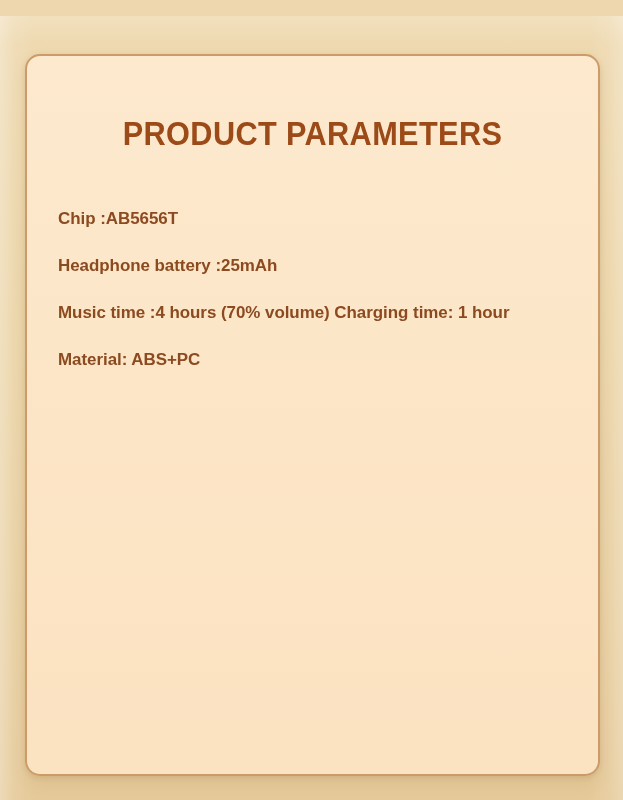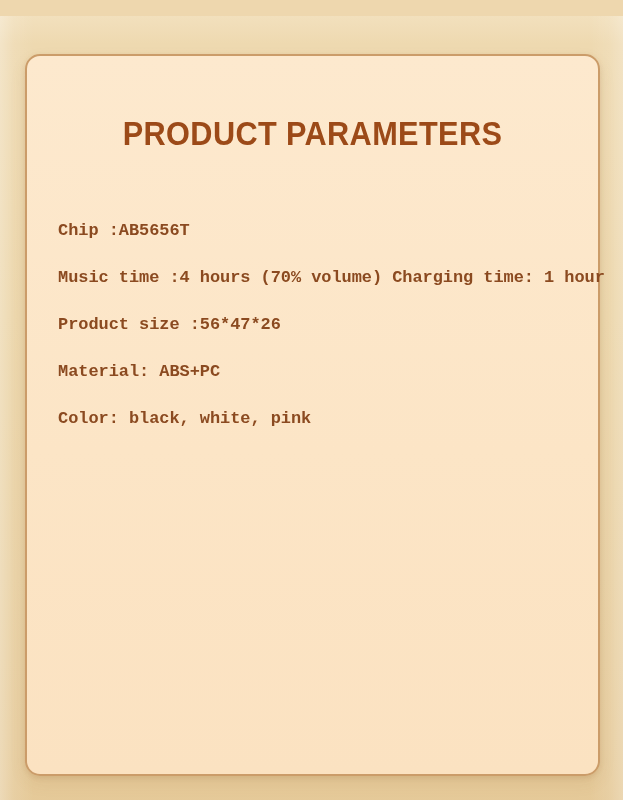--- a/index.html
+++ b/index.html
@@ -71,22 +71,20 @@
   
   #params {
     position: absolute;
     left: 31px;
     top: 152px;
     right: 18px;
   }
   .param-row {
     height: 47px;
     display: flex;
-    align-items: center;
-    font-family: Liberation Mono, monospace;
   }
   .param-text {
     font-size: 17.4px;
     font-weight: 700;
     color: #8b4a20;
     line-height: 1.15;
     letter-spacing: -0.05px;
     white-space: nowrap;
     transform: scaleX(0.975);
     transform-origin: 0% 50%;
@@ -99,28 +97,25 @@
 
   <div id="card">
 
     <div id="title">PRODUCT PARAMETERS</div>
 
     <div id="params">
         <div class="param-row">
           <span class="param-text">Chip :AB5656T</span>
         </div>
         <div class="param-row">
+          <span class="param-text">Headphone battery :25mAh</span>
+        </div>
+        <div class="param-row">
           <span class="param-text">Music time :4 hours (70% volume) Charging time: 1 hour</span>
         </div>
         <div class="param-row">
-          <span class="param-text">Product size :56*47*26</span>
-        </div>
-        <div class="param-row">
           <span class="param-text">Material: ABS+PC</span>
-        </div>
-        <div class="param-row">
-          <span class="param-text">Color: black, white, pink</span>
         </div>
       </div>
 
   </div>
 
 </div>
 
 </body></html>

